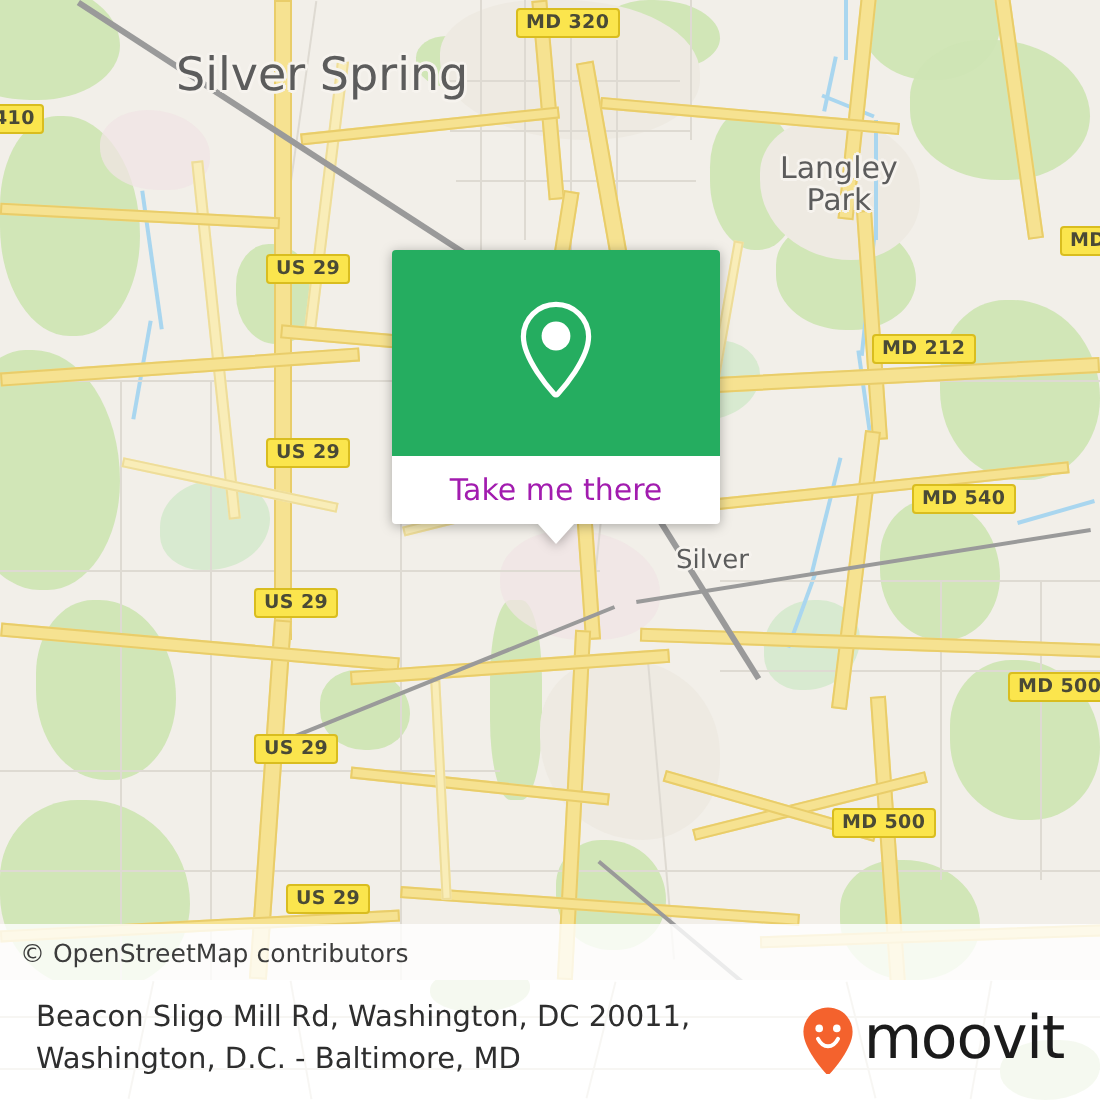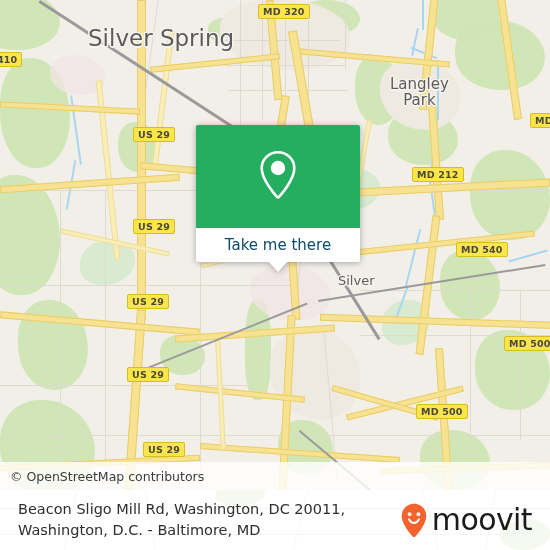--- a/index.html
+++ b/index.html
@@ -48,21 +48,21 @@
   .place.mid{font-size:15px;text-align:center;line-height:16px;}
   .place.sm{font-size:13px;}
 
   
   .popup{position:absolute;left:196px;top:125px;width:164px;
          filter:drop-shadow(0 1px 3px rgba(0,0,0,.30));}
   .popup-top{background:#25ad60;height:103px;border-radius:2px 2px 0 0;
              display:flex;align-items:center;justify-content:center;}
   .popup-bottom{background:#ffffff;height:34px;border-radius:0 0 2px 2px;
                 display:flex;align-items:center;justify-content:center;}
-  .popup-label{font-size:15px;color:#0c4a6e;}
+  .popup-label{font-size:15px;color:#a21caf;}
   .popup-tail{position:absolute;left:50%;transform:translateX(-50%);top:137px;
               width:0;height:0;border-left:9px solid transparent;
               border-right:9px solid transparent;border-top:10px solid #ffffff;}
 
   
   .attrib{position:absolute;left:0;top:462px;width:550px;height:28px;
           background:rgba(255,255,255,.80);display:flex;align-items:center;}
   .attrib span{font-size:12.5px;color:#3c3c3c;padding-left:10px;text-align:center;}
 
   
@@ -193,21 +193,21 @@
 
     <div class="place mid" style="left:390px;top:76px;white-space:pre-line;">Langley
 Park</div>
     <div class="place big" style="left:88px;top:25px;">Silver Spring</div>
     <div class="place sm" style="left:338px;top:273px;">Silver</div>
 
     <div class="shield" style="left:-8px;top:52px;">410</div>
     <div class="shield" style="left:258px;top:4px;">MD 320</div>
     <div class="shield" style="left:133px;top:127px;">US 29</div>
     <div class="shield" style="left:530px;top:113px;">MD</div>
-    <div class="shield" style="left:412px;top:167px;">MD 212</div>
+    <div class="shield" style="left:436px;top:167px;">MD 212</div>
     <div class="shield" style="left:133px;top:219px;">US 29</div>
     <div class="shield" style="left:456px;top:242px;">MD 540</div>
     <div class="shield" style="left:127px;top:294px;">US 29</div>
     <div class="shield" style="left:504px;top:336px;">MD 500</div>
     <div class="shield" style="left:127px;top:367px;">US 29</div>
     <div class="shield" style="left:416px;top:404px;">MD 500</div>
     <div class="shield" style="left:143px;top:442px;">US 29</div>
 
     <div class="popup">
       <div class="popup-top">

